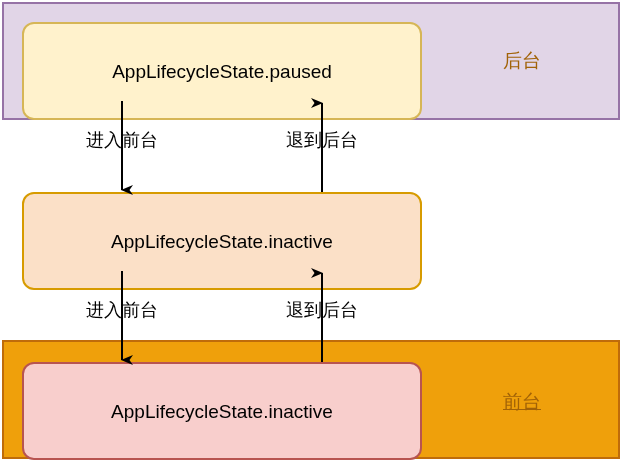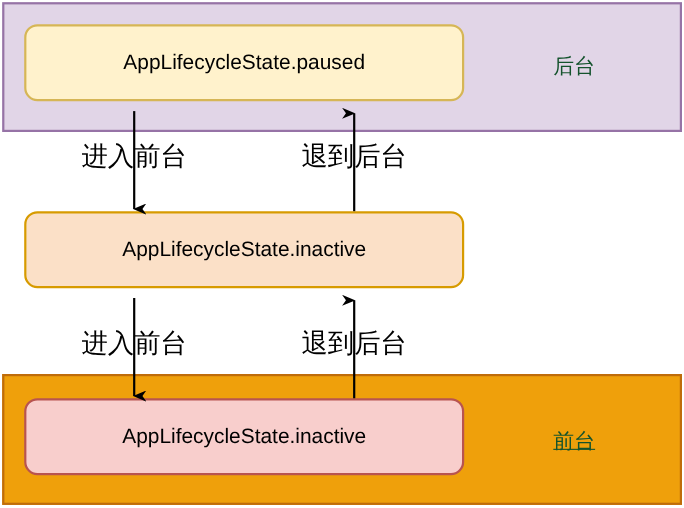--- a/index.html
+++ b/index.html
@@ -37,21 +37,21 @@
     left: 2px;
     top: 340px;
     width: 618px;
     height: 119px;
     background: #efa00b;
     border-color: #bf6c0a;
   }
   .band-label {
     position: absolute;
     font-size: 19px;
-    color: #14532d;
+    color: #a16207;
     line-height: 1;
     white-space: nowrap;
   }
   .band-label-background {
     left: 462px;
     top: 51px;
     width: 120px;
     text-align: center;
   }
   .band-label-foreground {
@@ -61,21 +61,21 @@
     text-align: center;
     text-decoration: underline;
   }
 
   
   .state-box {
     position: absolute;
     box-sizing: border-box;
     left: 22px;
     width: 400px;
-    height: 70px;
+    height: 98px;
     border-style: solid;
     border-width: 2px;
     border-radius: 12px;
     display: flex;
     align-items: center;
     justify-content: center;
   }
   .state-box span {
     font-size: 19px;
     color: #000000;
@@ -105,21 +105,21 @@
     left: 0;
     top: 0;
     width: 622px;
     height: 462px;
     pointer-events: none;
   }
 
   
   .edge-label {
     position: absolute;
-    font-size: 24px;
+    font-size: 18px;
     color: #000000;
     line-height: 1;
     white-space: nowrap;
     background: transparent;
   }
   .edge-label-enter-1 { left: 62px;  top: 131px; width: 120px; text-align: center; }
   .edge-label-exit-1  { left: 262px; top: 131px; width: 120px; text-align: center; }
   .edge-label-enter-2 { left: 62px;  top: 301px; width: 120px; text-align: center; }
   .edge-label-exit-2  { left: 262px; top: 301px; width: 120px; text-align: center; }
 </style>

